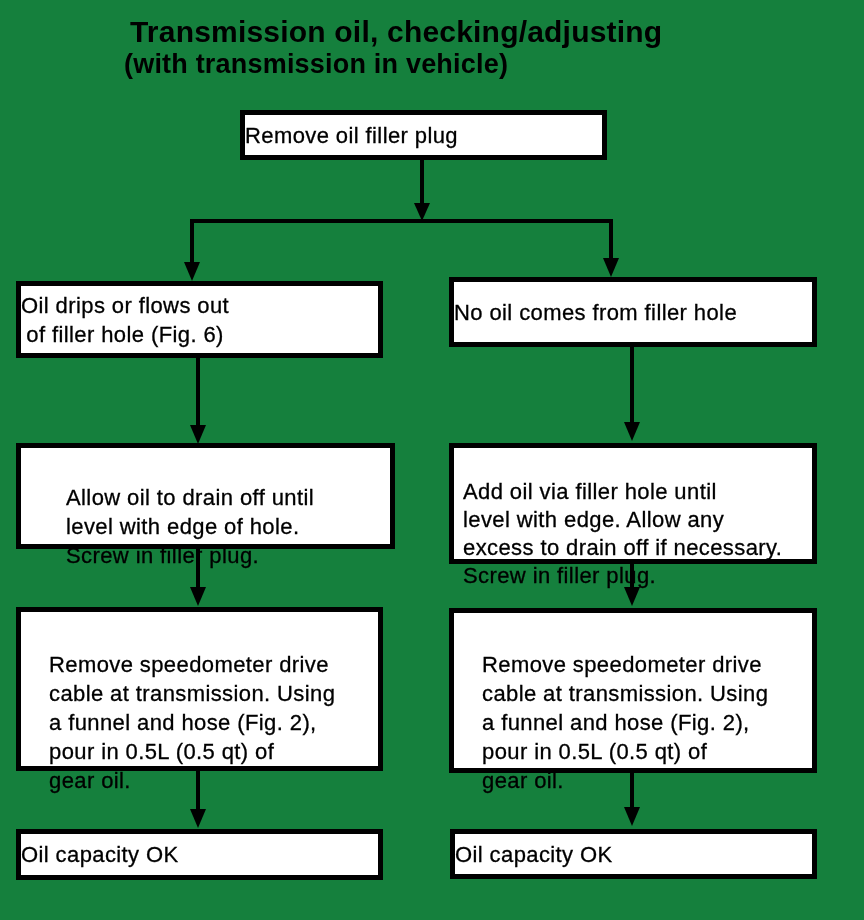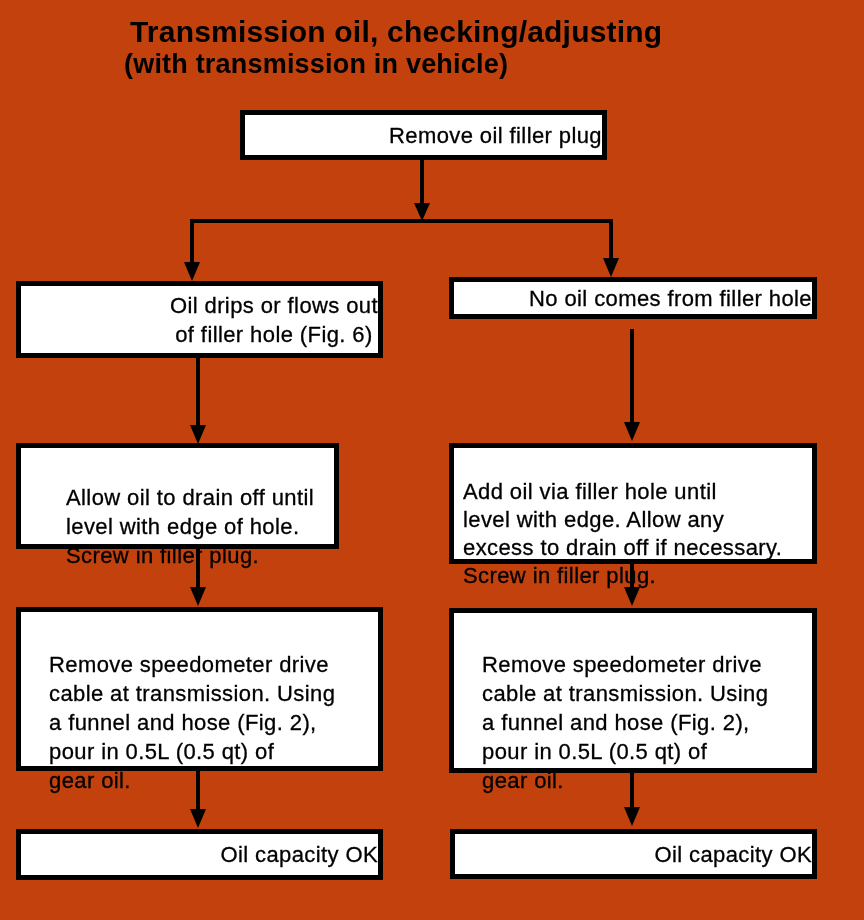--- a/index.html
+++ b/index.html
@@ -4,21 +4,21 @@
 <style>
   html, body {
     margin: 0;
     padding: 0;
     background: #ffffff;
   }
   .page {
     position: relative;
     width: 864px;
     height: 920px;
-    background: #c2410c;
+    background: #15803d;
     font-family: "Liberation Sans", sans-serif;
     color: #000000;
     overflow: hidden;
   }
   .title {
     position: absolute;
     left: 130px;
     top: 14px;
     font-size: 30px;
     line-height: 36px;
@@ -52,27 +52,27 @@
     background: #ffffff;
     font-size: 22px;
     line-height: 29px;
     letter-spacing: 0.4px;
     white-space: pre-line;
     -webkit-text-stroke: 0.3px #000;
   }
   .center {
     display: flex;
     align-items: center;
-    justify-content: flex-end;
+    justify-content: flex-start;
     text-align: center;
   }
   .box-start  { left: 240px; top: 110px; width: 367px; height: 50px; }
   .box-l1     { left: 16px;  top: 281px; width: 367px; height: 77px; }
-  .box-r1     { left: 449px; top: 277px; width: 368px; height: 42px; }
-  .box-l2     { left: 16px;  top: 443px; width: 323px; height: 106px;
+  .box-r1     { left: 449px; top: 277px; width: 368px; height: 70px; }
+  .box-l2     { left: 16px;  top: 443px; width: 379px; height: 106px;
                 padding: 6px 10px 0 45px; line-height: 29px; }
   .box-r2     { left: 449px; top: 443px; width: 368px; height: 121px;
                 padding: 2px 0 0 9px;  line-height: 28px; }
   .box-l3     { left: 16px;  top: 607px; width: 367px; height: 164px;
                 padding: 9px 10px 0 28px; line-height: 29px; }
   .box-r3     { left: 449px; top: 608px; width: 368px; height: 165px;
                 padding: 8px 10px 0 28px; line-height: 29px; }
   .box-l4     { left: 16px;  top: 829px; width: 367px; height: 51px; }
   .box-r4     { left: 450px; top: 829px; width: 367px; height: 50px; }
 </style>

